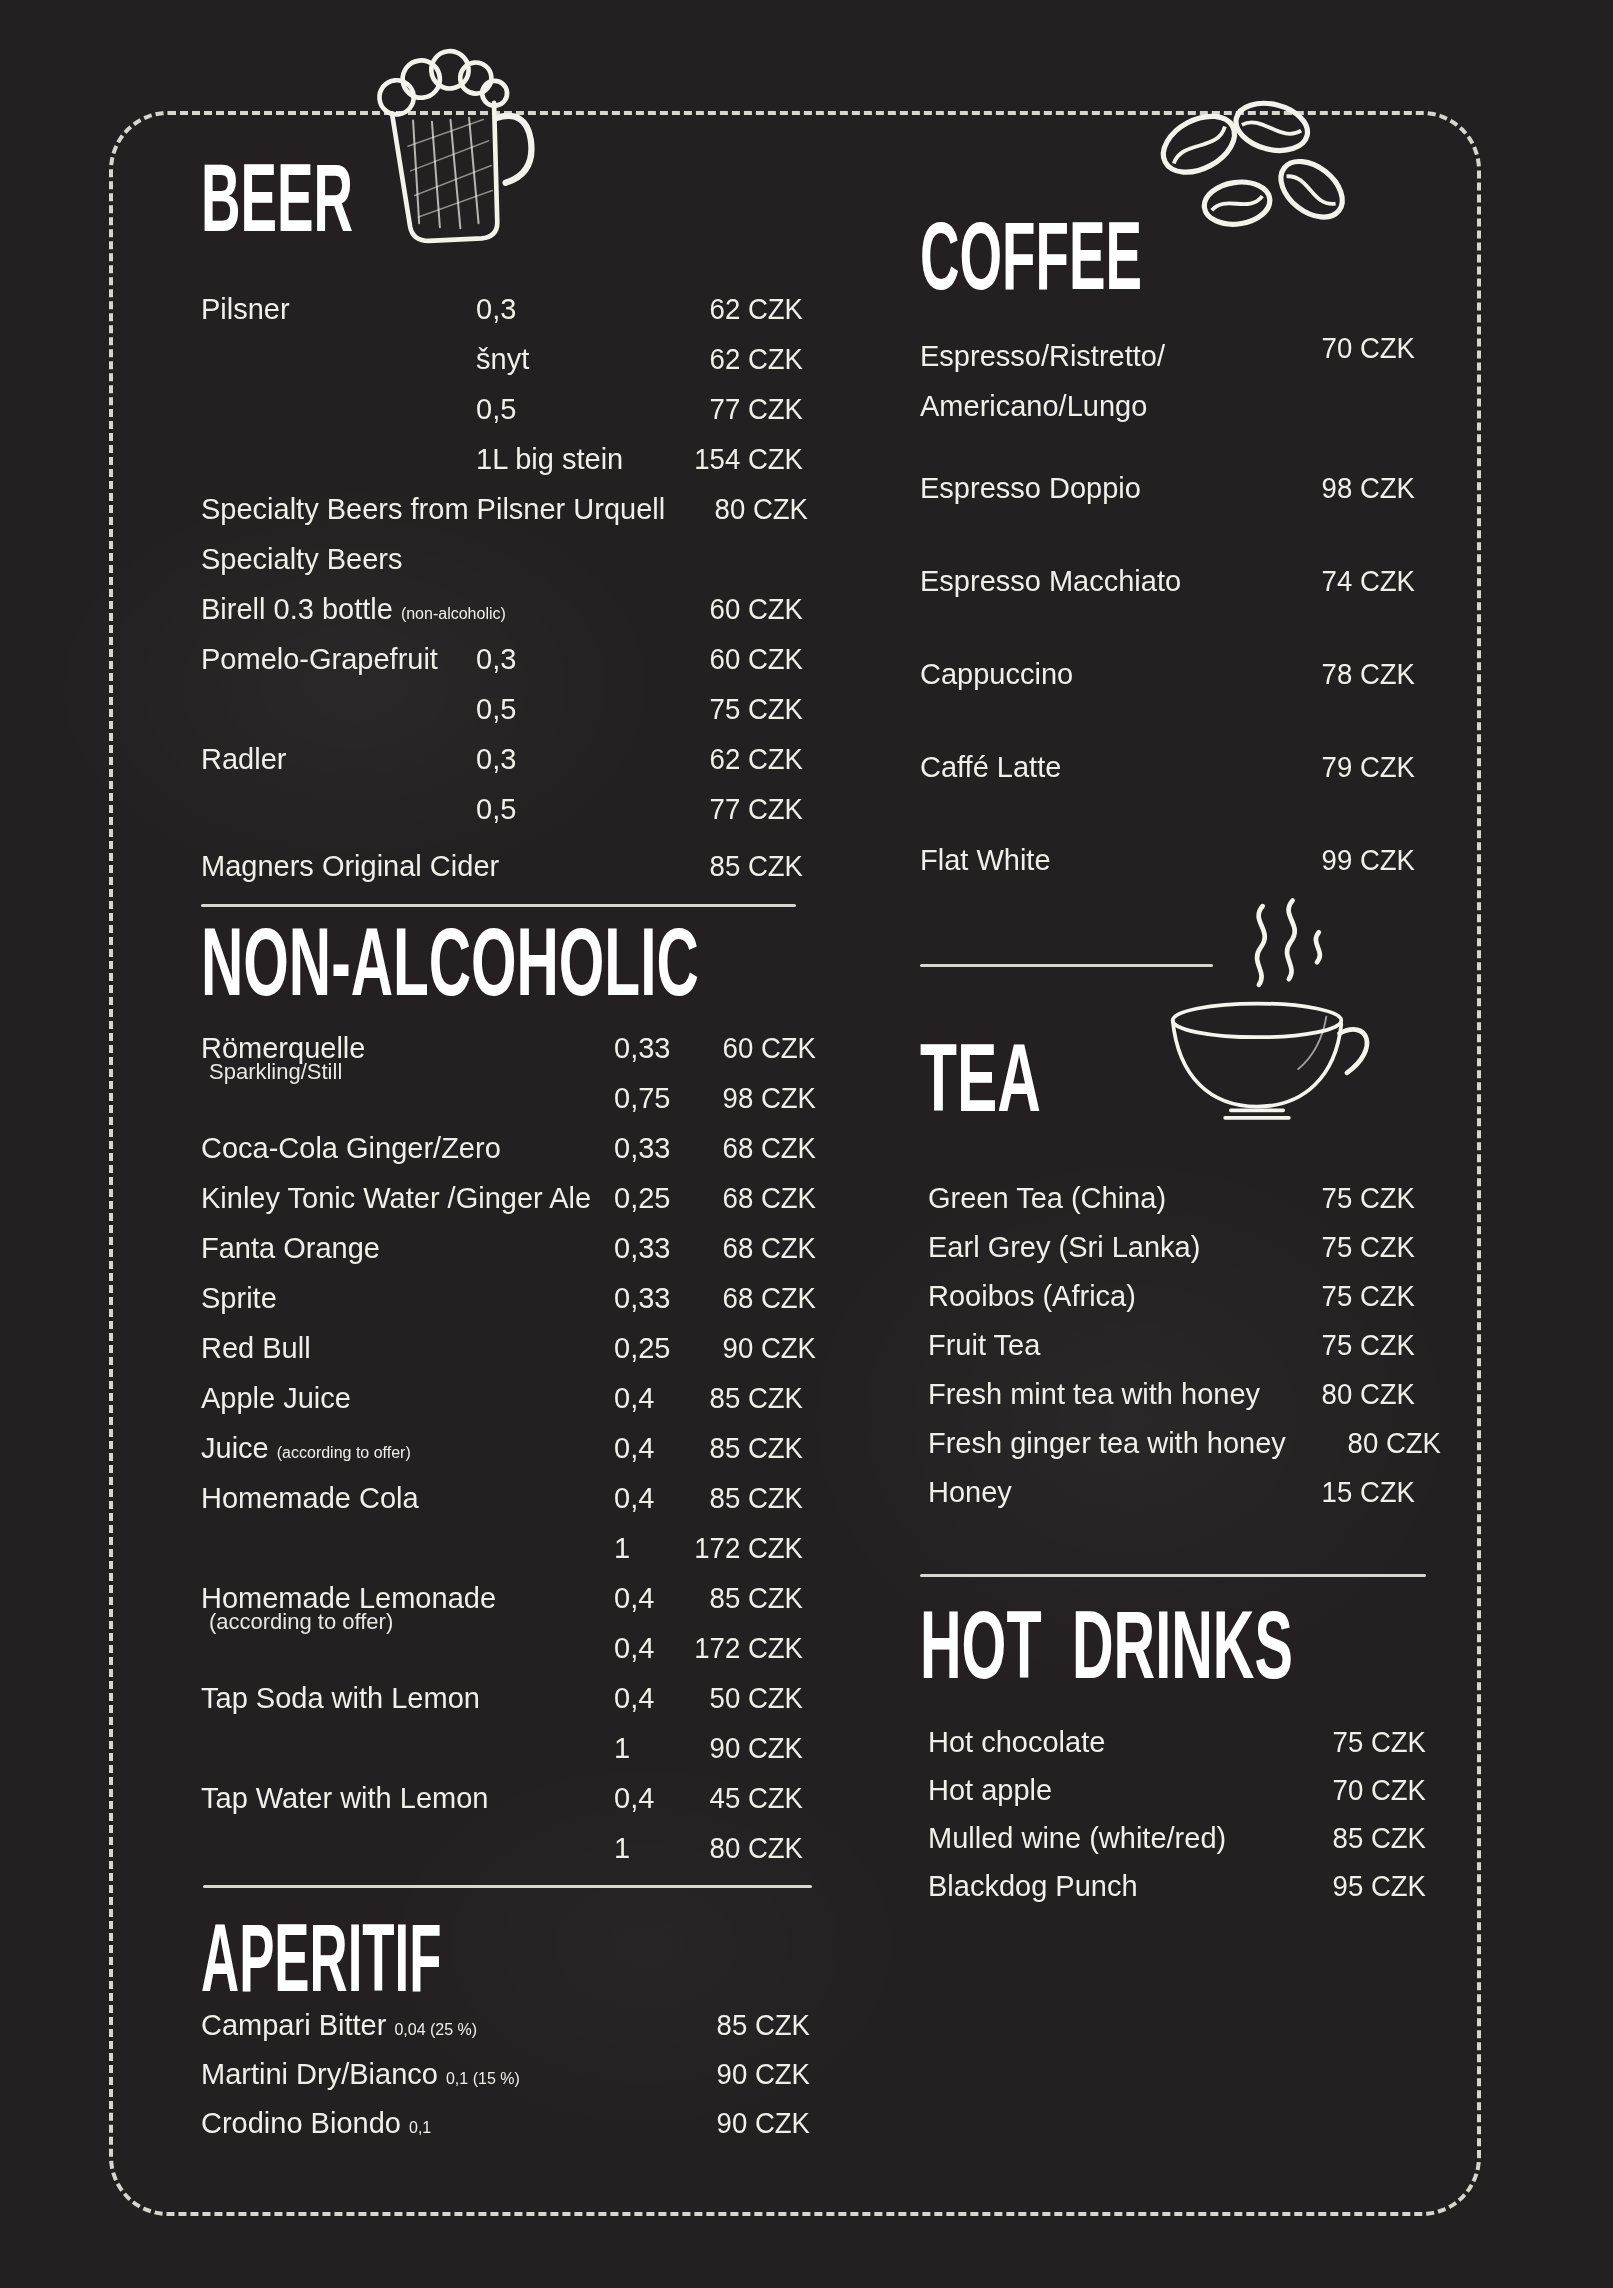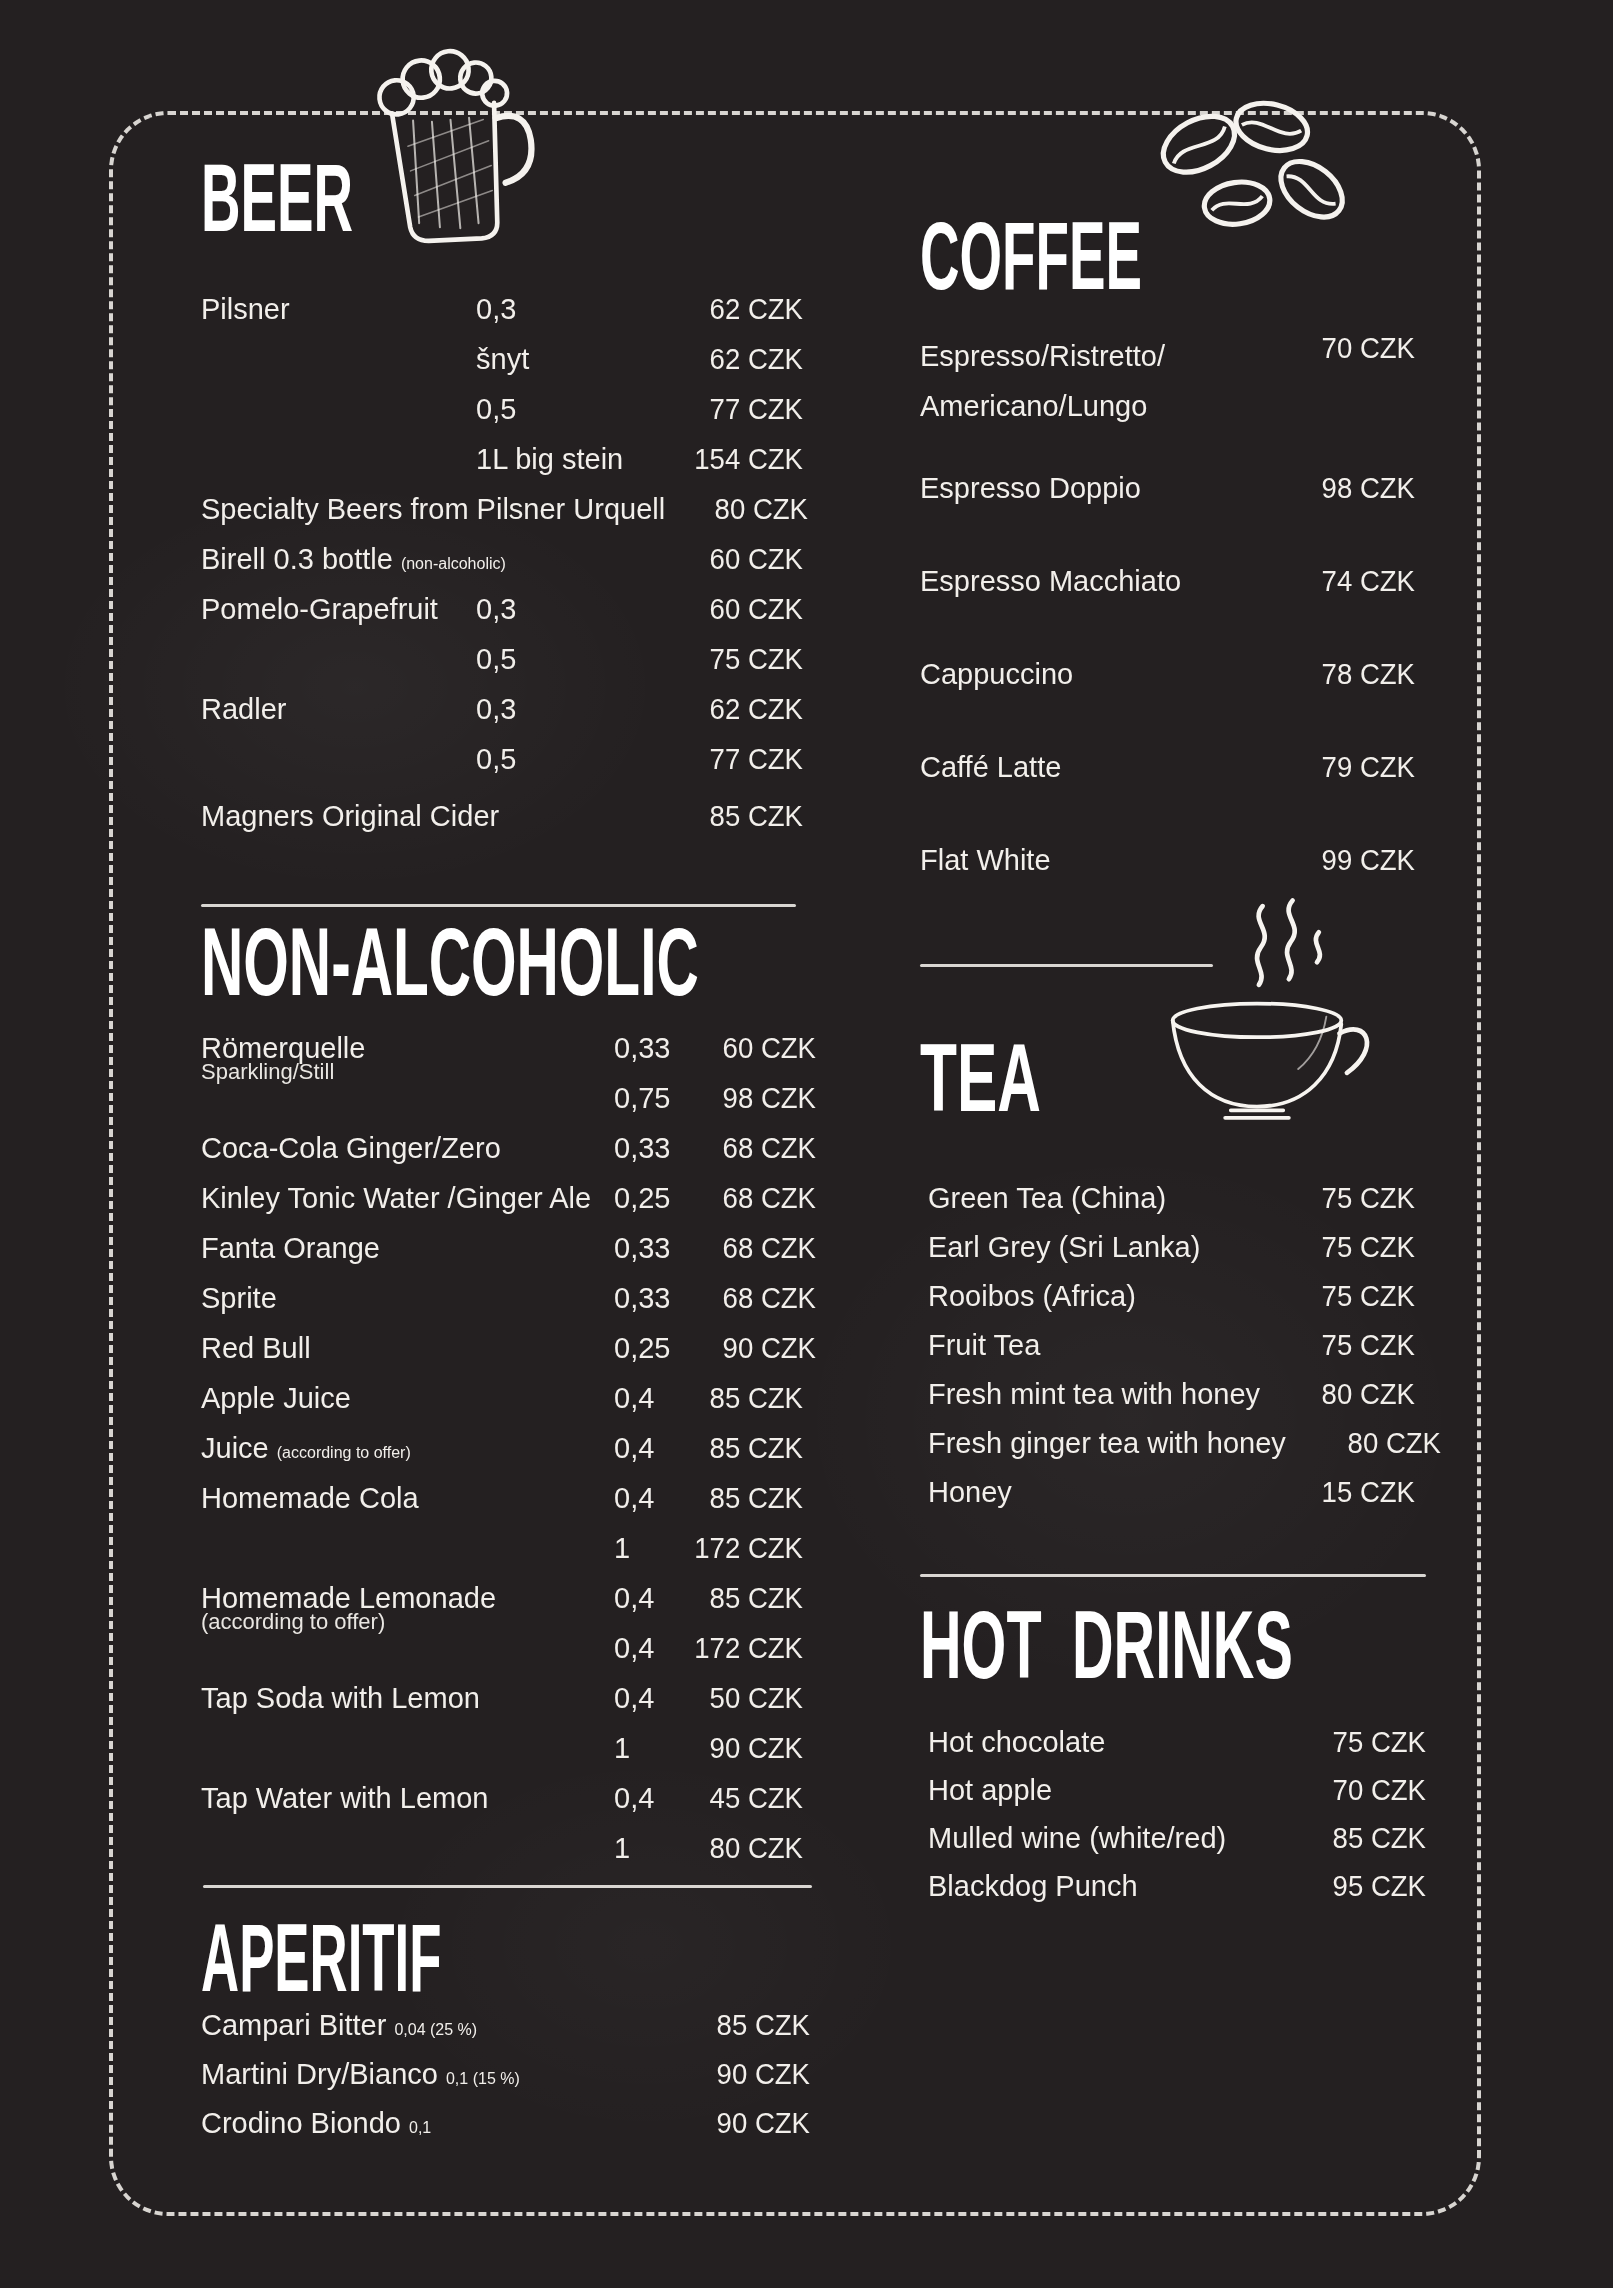--- a/index.html
+++ b/index.html
@@ -26,21 +26,21 @@
   .ap .row{grid-template-columns:1fr 148px;height:49px;}
   .coffee .row{grid-template-columns:1fr 157px;height:93px;align-items:start;}
   .coffee .row.first{height:140px;}
   .tea .row{grid-template-columns:1fr 155px;height:49px;}
   .hot .row{grid-template-columns:1fr 159px;height:48px;}
   .name{white-space:nowrap;}
   .vol{text-align:left;white-space:nowrap;}
   .price{text-align:right;white-space:nowrap;display:inline-block;
          transform:scaleX(.95);transform-origin:100% 50%;}
   .note{font-size:16px;}
-  .sub{position:absolute;left:0;top:36px;font-size:22px;color:#e9e6e2;white-space:nowrap;}
+  .sub{position:absolute;left:8px;top:36px;font-size:22px;color:#e9e6e2;white-space:nowrap;}
   .mt{margin-top:7.4px;}
   .l1,.l2{display:block;line-height:1.72;}
   .divider{position:absolute;height:2.8px;background:#e9e6e2;border-radius:1.8px;opacity:.92;}
   .icon{position:absolute;}
 </style>
 </head>
 <body>
 
 <div class="frame"></div>
 
@@ -131,20 +131,24 @@
   <div class="row">
     <span class="name"></span>
     <span class="vol">1L big stein</span>
     <span class="price">154 CZK</span>
   </div>
   <div class="row wide">
     <span class="name">Specialty Beers  from Pilsner Urquell</span>
     <span class="price">80 CZK</span>
   </div>
   <div class="row wide">
+    <span class="name">Specialty Beers</span>
+    <span class="price"></span>
+  </div>
+  <div class="row wide">
     <span class="name"><span>Birell 0.3 bottle</span> <span class="note">(non-alcoholic)</span></span>
     <span class="price">60 CZK</span>
   </div>
   <div class="row">
     <span class="name">Pomelo-Grapefruit</span>
     <span class="vol">0,3</span>
     <span class="price">60 CZK</span>
   </div>
   <div class="row">
     <span class="name"></span>

